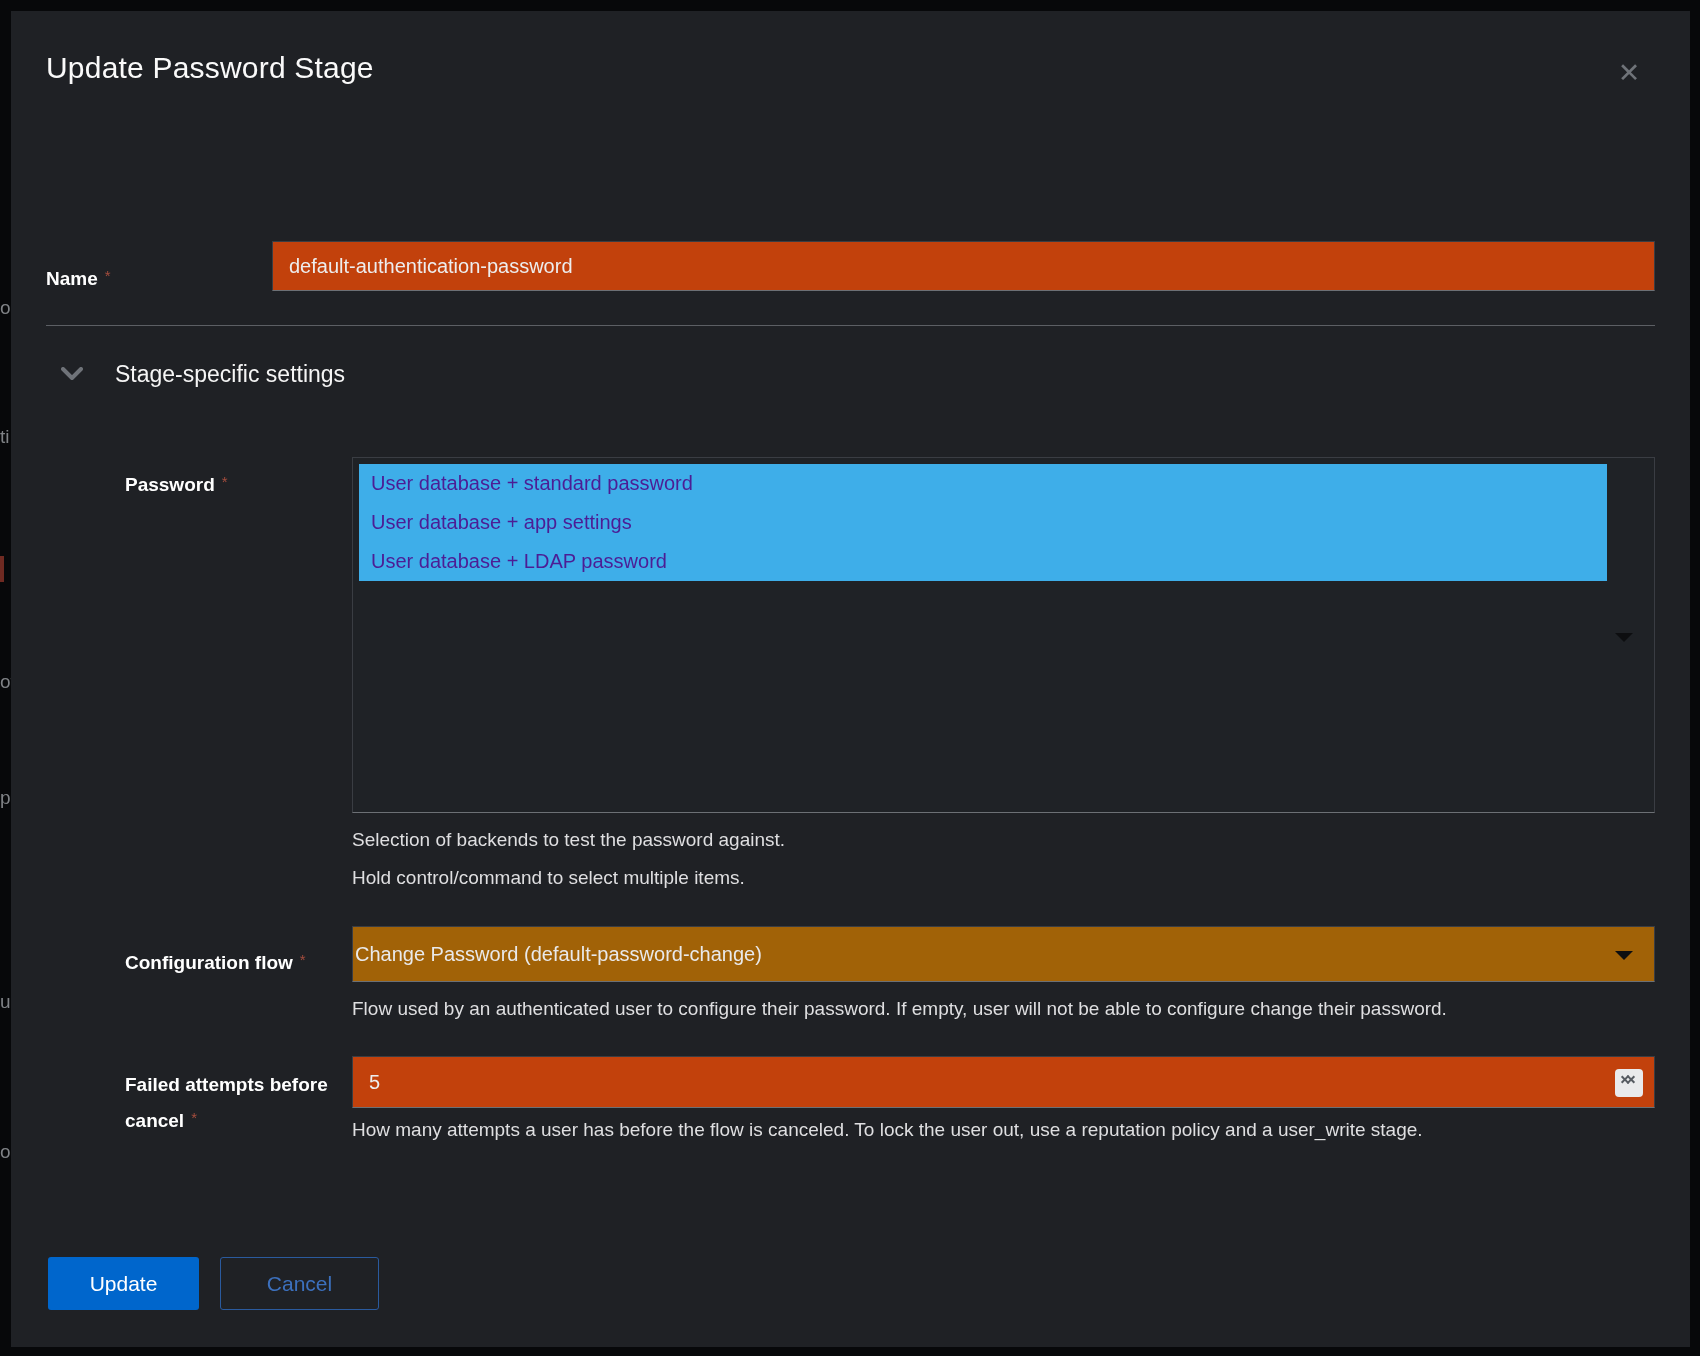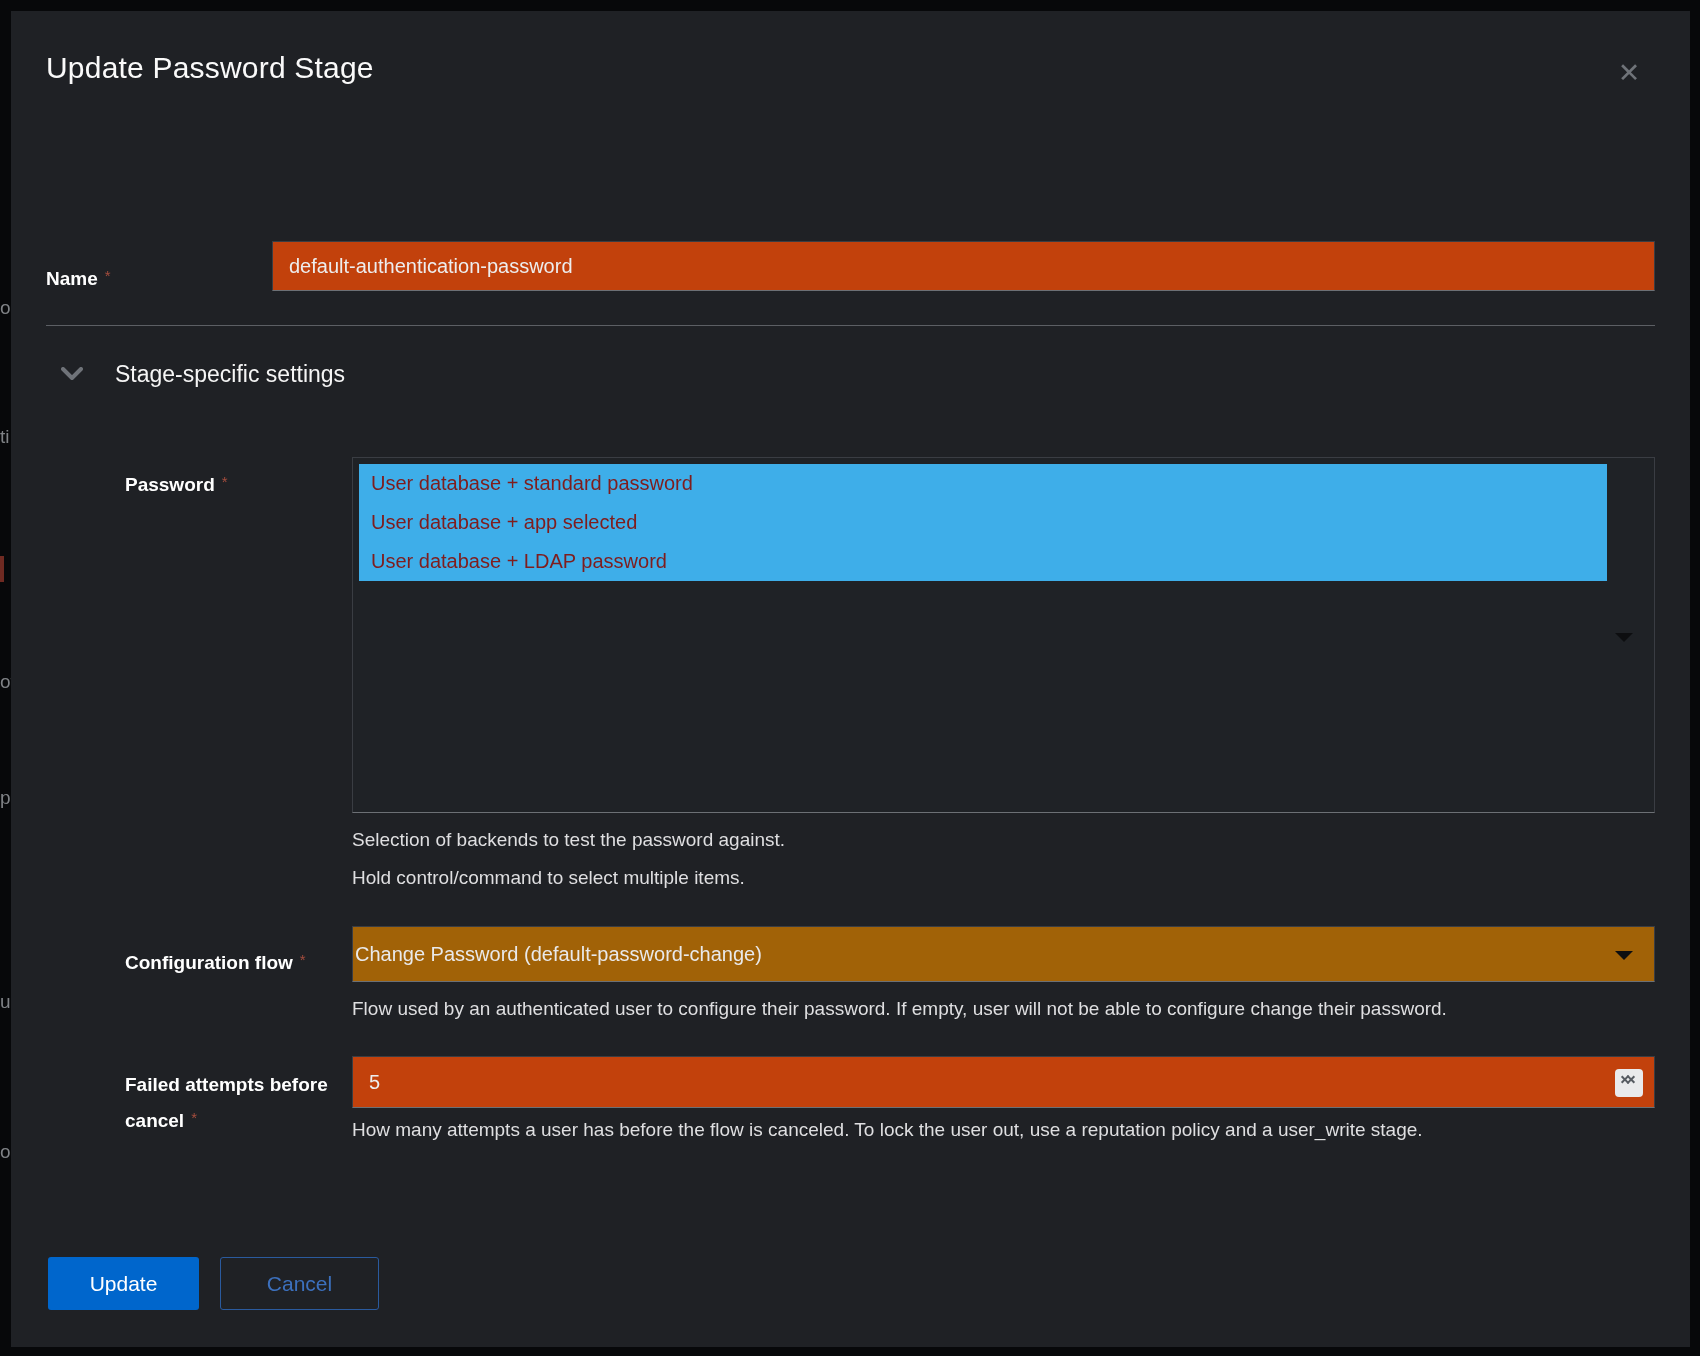--- a/index.html
+++ b/index.html
@@ -36,21 +36,21 @@
 
   .section-toggle { position:absolute; left:50px; top:346px; height:34px; background:none;
                     border:none; display:flex; align-items:center; gap:32px; cursor:pointer; }
   .section-toggle .chev { width:22px; height:14px; }
   .section-label { color:#f5f5f5; font-size:23px; font-weight:400; }
 
   
   .multiselect { position:absolute; left:341px; top:446px; width:1303px; height:356px;
                  background:#1f2226; border:1px solid #3a3d43; border-bottom-color:#6c7075; }
   .ms-option { position:absolute; left:6px; width:1248px; height:39px; background:#3eaee9;
-               color:#7f1d1d; font-size:20px; line-height:39px; padding-left:12px;
+               color:#4c1d95; font-size:20px; line-height:39px; padding-left:12px;
                white-space:nowrap; cursor:default; }
   .caret { position:absolute; width:0; height:0; border-left:9px solid transparent;
            border-right:9px solid transparent; border-top:9px solid #0d0e10; }
   .ms-caret { left:1262px; top:175px; }
   .help { position:absolute; font-size:19px; color:#dfdfe1; line-height:24px; }
 
   
   .sel { position:absolute; left:341px; top:915px; width:1303px; height:56px;
          background:#a16207; border:1px solid #3a3d43; border-bottom-color:#6c7075;
          color:#e9e9ea; font-size:20px; line-height:54px; padding-left:2px; cursor:pointer; }
@@ -103,21 +103,21 @@
         <polyline points="2,2 11,11 20,2" fill="none" stroke="#6f7379" stroke-width="4" stroke-linecap="round" stroke-linejoin="round"></polyline>
       </svg>
       <span class="section-label">Stage-specific settings</span>
     </button>
 
     <div class="lbl" style="left:114px; top:462px;">
       <span>Password</span><span class="req">*</span>
     </div>
     <div class="multiselect">
       <div class="ms-option" style="top:6px;">User database + standard password</div>
-      <div class="ms-option" style="top:45px;">User database + app selected</div>
+      <div class="ms-option" style="top:45px;">User database + app settings</div>
       <div class="ms-option" style="top:84px;">User database + LDAP password</div>
       <div class="caret ms-caret"></div>
     </div>
     <div class="help" style="left:341px; top:817px;">Selection of backends to test the password against.</div>
     <div class="help" style="left:341px; top:855px;">Hold control/command to select multiple items.</div>
 
     <div class="lbl" style="left:114px; top:940px;">
       <span>Configuration flow</span><span class="req">*</span>
     </div>
     <div class="sel">

